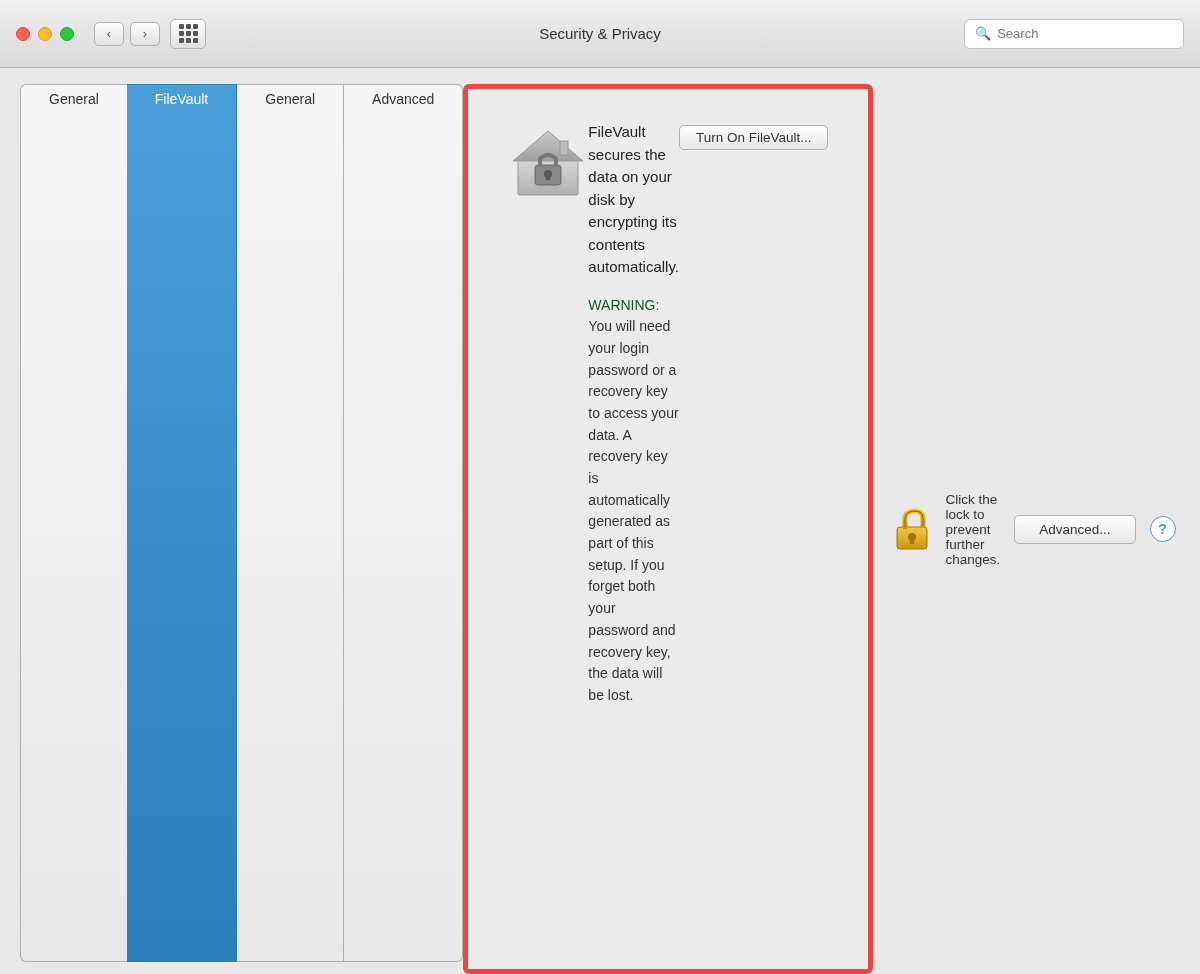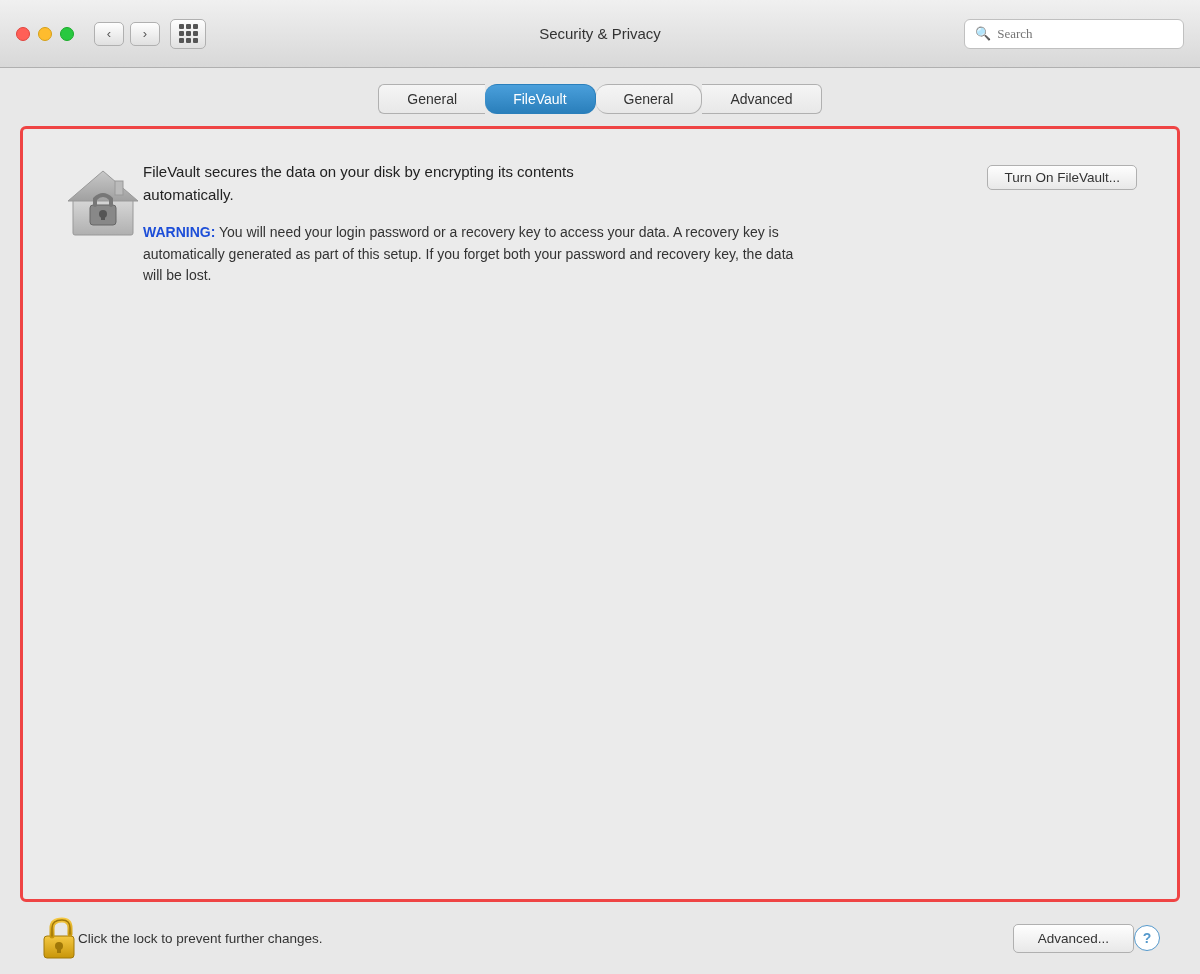--- a/index.html
+++ b/index.html
@@ -113,28 +113,26 @@
       margin-right: 6px;
     }
 
     .search-input {
       border: none;
       outline: none;
       font-size: 13px;
       color: #888;
       background: transparent;
       width: 100%;
-      font-family: Liberation Serif, serif;
     }
 
     
     .main-container {
       padding: 16px 20px 0 20px;
       display: flex;
-      flex-direction: column;
       height: calc(974px - 68px);
     }
 
     
     .tab-bar {
       display: flex;
       justify-content: center;
       margin-bottom: 12px;
       gap: 0;
     }
@@ -154,34 +152,33 @@
       border-right: none;
     }
 
     .tab:last-child {
       border-radius: 0 6px 6px 0;
       border-left: none;
     }
 
     .tab:not(:first-child):not(:last-child) {
       border-left: none;
-      border-radius: 12px;
     }
 
     .tab.active {
       background: linear-gradient(to bottom, #4a9fdb, #2a7fbb);
       color: white;
       border-color: #2a7fbb;
       z-index: 1;
     }
 
     
     .content-panel {
       background: #ebebeb;
-      border: 3px solid #ef4444;
+      border: 5px solid #ef4444;
       border-radius: 6px;
       flex: 1;
       padding: 32px 40px;
       position: relative;
     }
 
     .filevault-content {
       display: flex;
       flex-direction: column;
     }
@@ -202,22 +199,22 @@
     }
 
     .fv-warning {
       font-size: 14px;
       line-height: 1.55;
       color: #333;
       max-width: 660px;
     }
 
     .fv-warning-label {
-      color: #1d4ed8;
-      font-weight: 700;
+      color: #14532d;
+      font-weight: 400;
     }
 
     .turn-on-btn {
       background: linear-gradient(to bottom, #fefefe, #e8e8e8);
       border: 1px solid #b0b0b0;
       border-radius: 5px;
       padding: 4px 16px;
       font-size: 13.5px;
       cursor: pointer;
       color: #333;
@@ -231,20 +228,21 @@
       font-size: 15px;
       color: #222;
       margin-top: 10px;
     }
 
     
     .bottom-bar {
       display: flex;
       align-items: center;
       padding: 14px 20px;
+      gap: 14px;
     }
 
     .lock-icon-container {
       width: 38px;
       height: 44px;
       flex-shrink: 0;
     }
 
     .lock-text {
       font-size: 13.5px;

